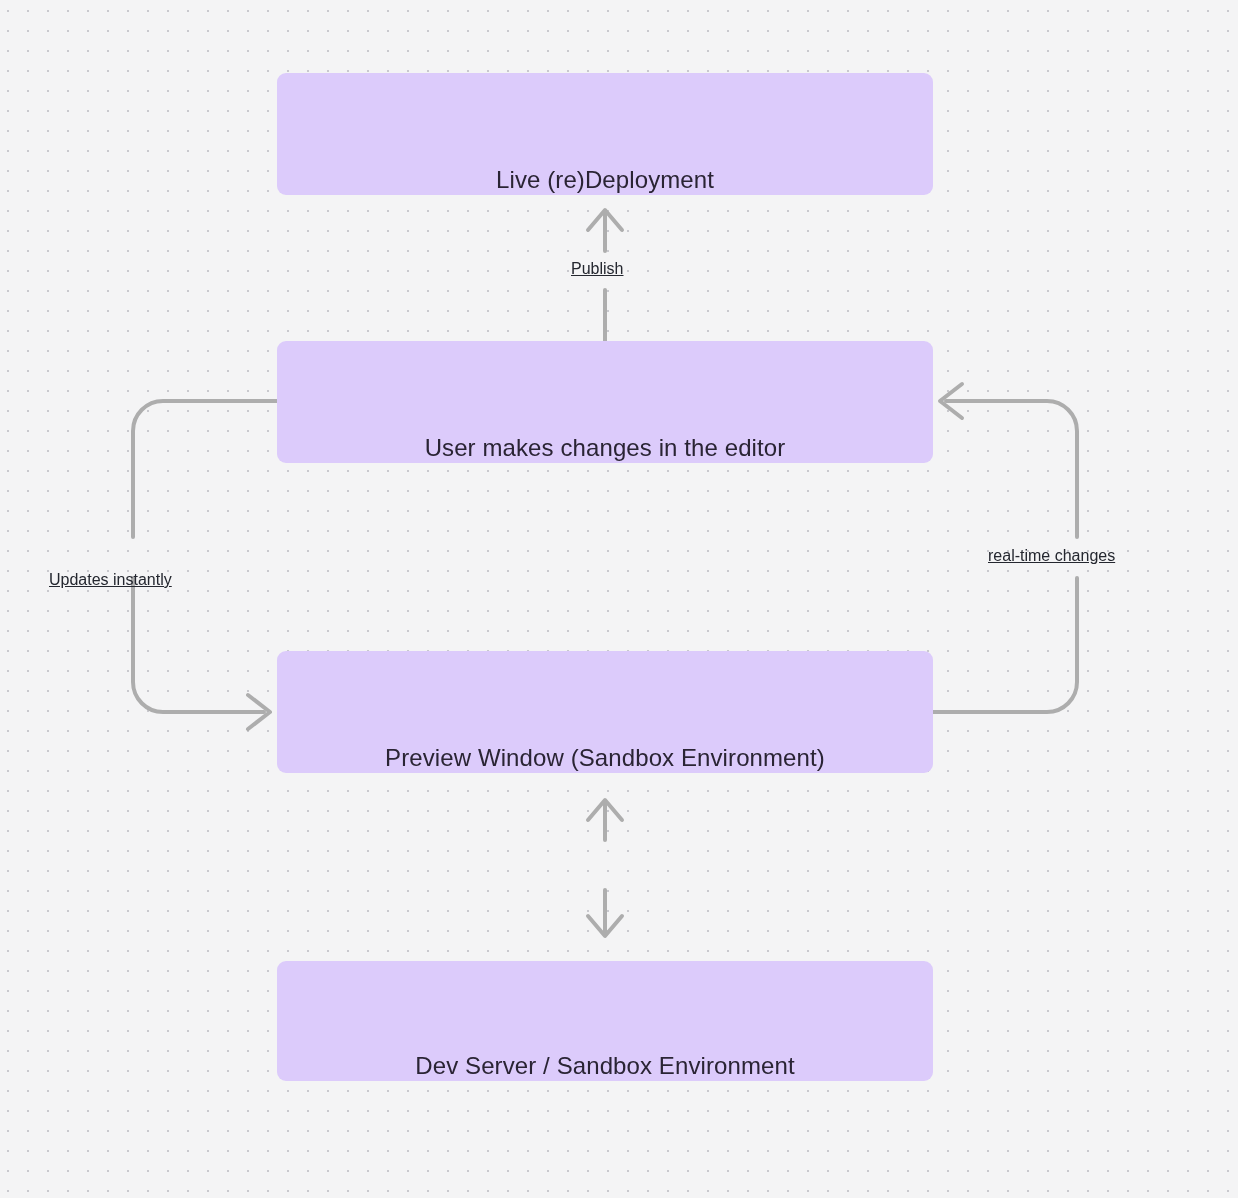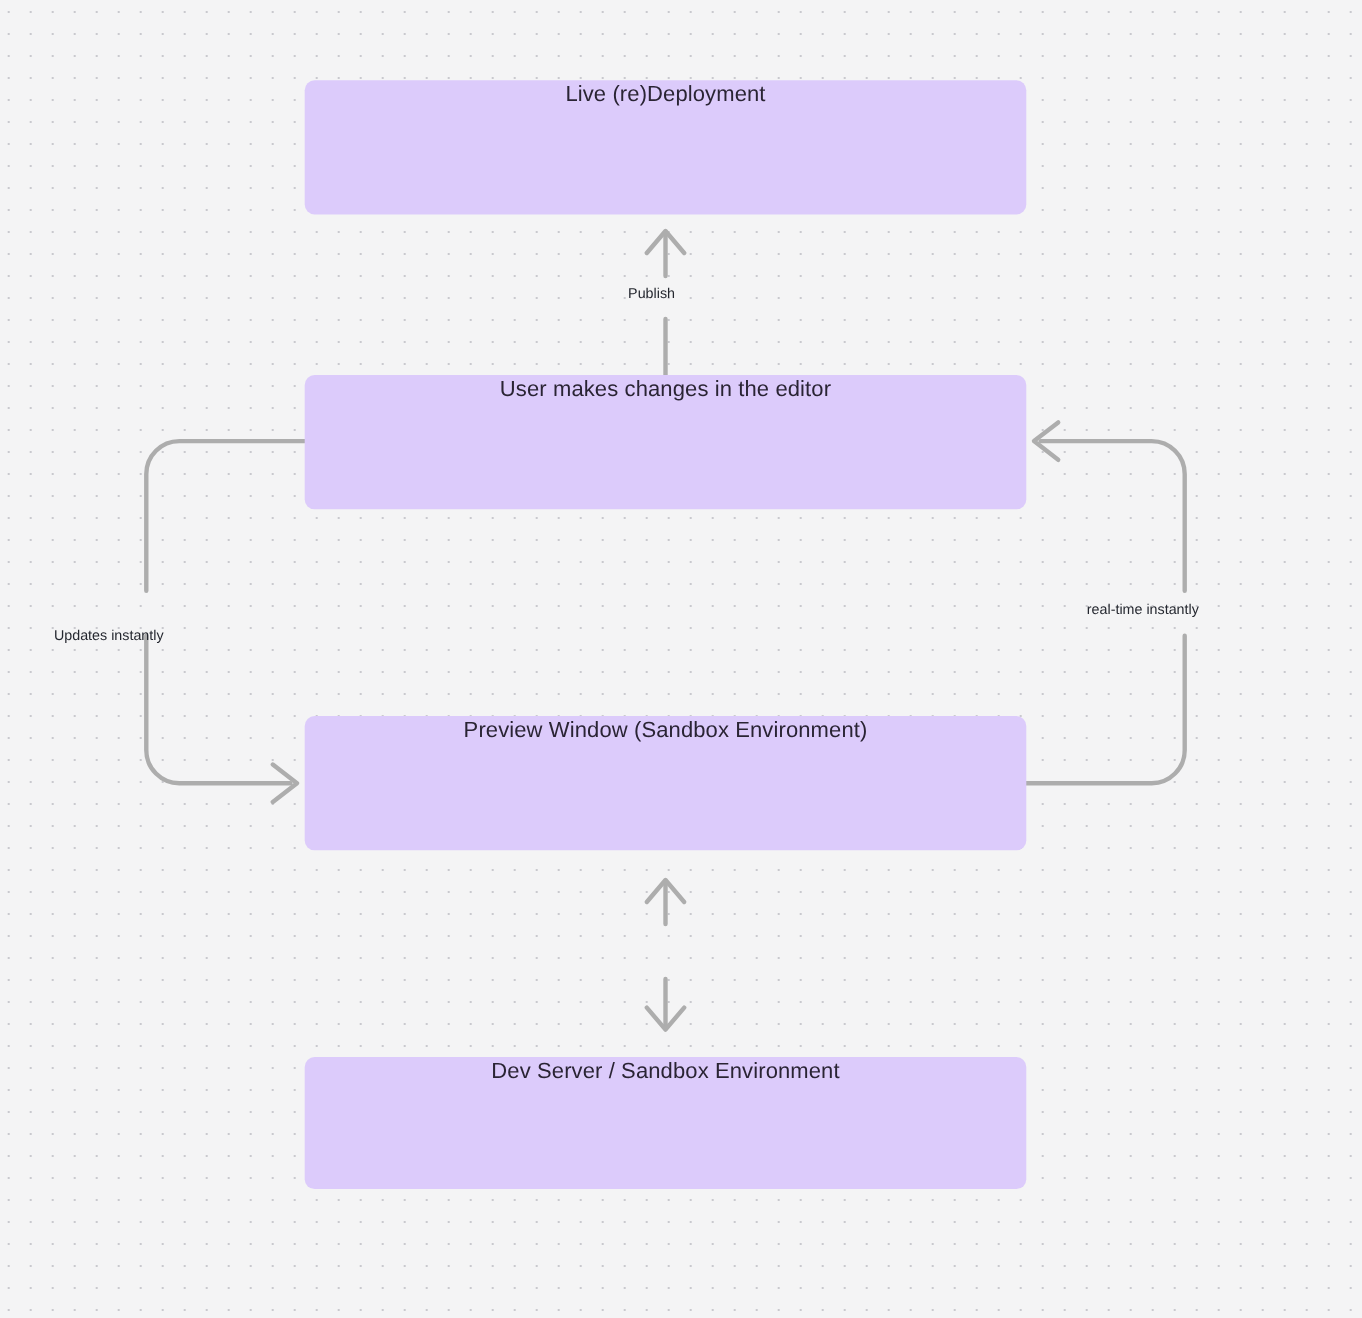--- a/index.html
+++ b/index.html
@@ -42,38 +42,39 @@
     stroke-linejoin: round;
   }
 
   
   .node {
     position: absolute;
     box-sizing: border-box;
     background: #DCCBFB;
     border-radius: 9px;
     display: flex;
-    align-items: flex-start;
+    align-items: flex-end;
     justify-content: center;
     color: #2A2434;
-    font-size: 20px;
+    font-size: 24px;
     letter-spacing: 0.1px;
     line-height: 1.3;
     text-align: center;
     user-select: none;
   }
 
   
   .edge-label {
     position: absolute;
     color: #24272F;
-    font-size: 13px;
+    font-size: 16px;
     line-height: 1.2;
     white-space: nowrap;
     user-select: none;
+    text-decoration: underline;
   }
 </style>
 </head>
 <body>
 
 <div id="canvas">
 
   <svg id="edges" viewBox="0 0 1238 1198" width="1238" height="1198" xmlns="http://www.w3.org/2000/svg" aria-hidden="true">
 
     <g>
@@ -120,17 +121,17 @@
 
   <div class="edge-label" style="left:571px; top:259px;">
     <span>Publish</span>
   </div>
 
   <div class="edge-label" style="left:49px; top:570px;">
     <span>Updates instantly</span>
   </div>
 
   <div class="edge-label" style="left:988px; top:546px;">
-    <span>real-time instantly</span>
+    <span>real-time changes</span>
   </div>
 
 
 </div>
 
 </body></html>

